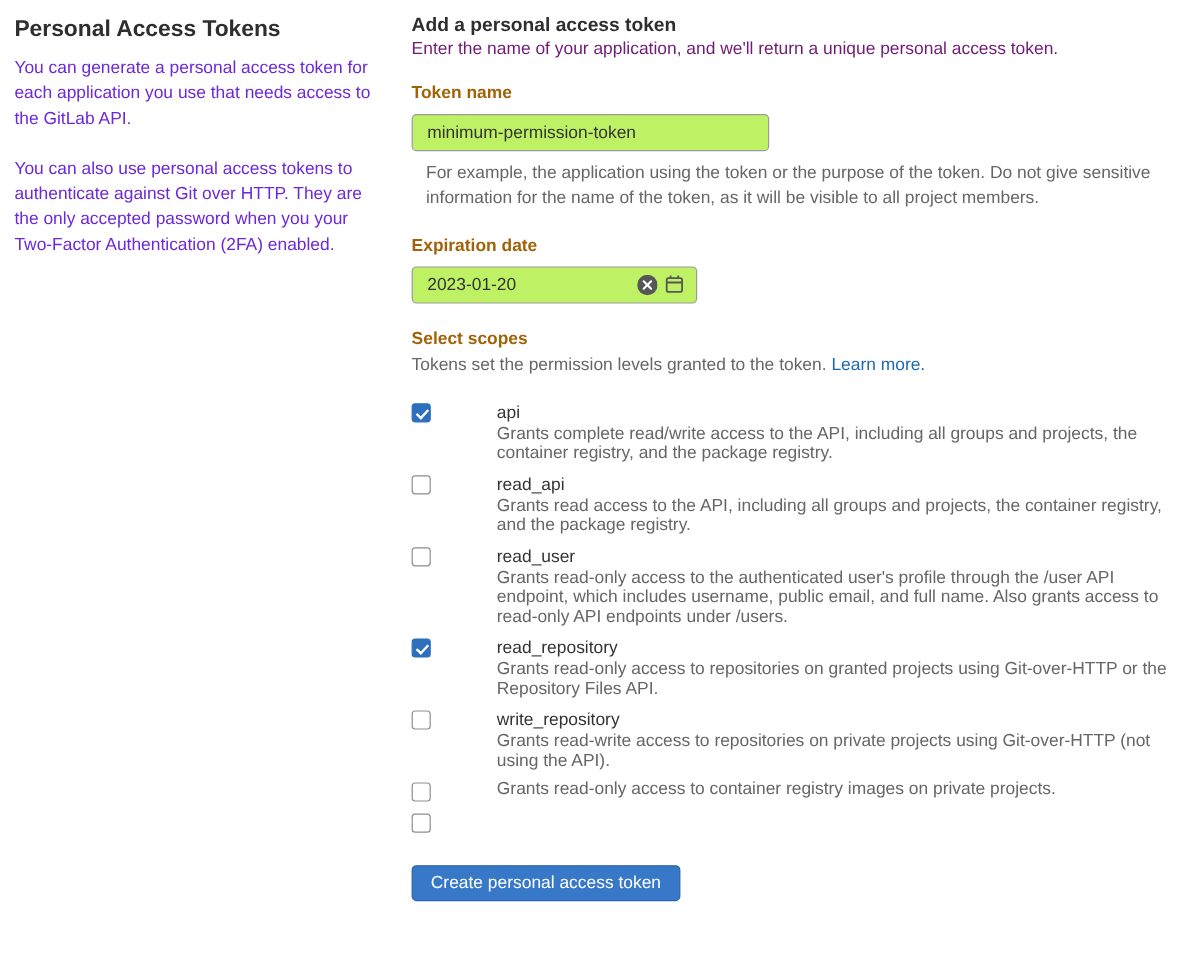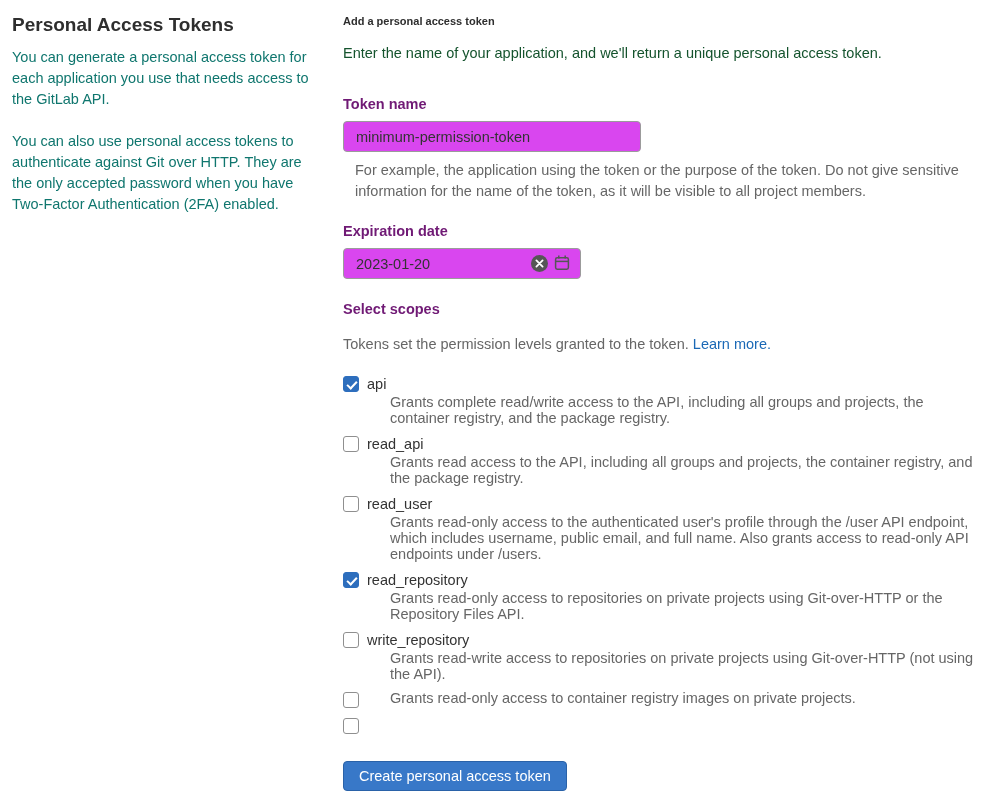--- a/index.html
+++ b/index.html
@@ -11,77 +11,77 @@
     width: 986px;
   }
   .page { display: flex; padding: 12px 0 20px 12px; }
 
   
   .left-col { width: 318px; flex: none; margin-right: 13px; }
   .page-title {
     font-size: 19px; line-height: 26px; font-weight: 700;
     color: #2e2e2e; margin: 0 0 9px 0;
   }
-  .intro-para { margin: 0 17px 21px 0; line-height: 21px; color: #0f766e; }
+  .intro-para { margin: 0 17px 21px 0; line-height: 21px; color: #6d28d9; }
 
   
   .right-col { width: 643px; flex: none; }
-  .form-heading { font-size: 11px; font-weight: 700; color: #2e2e2e; margin: 0 0 12px 0; line-height: 19px; }
-  .form-desc { margin: 0 0 33px 0; line-height: 20px; color: #14532d; }
-  .field-label { display: block; font-weight: 700; color: #701a75; line-height: 17px; margin: 0 0 8px 0; }
+  .form-heading { font-size: 16px; font-weight: 700; color: #2e2e2e; margin: 0 0 0 0; line-height: 19px; }
+  .form-desc { margin: 0 0 19px 0; line-height: 20px; color: #701a75; }
+  .field-label { display: block; font-weight: 700; color: #a16207; line-height: 17px; margin: 0 0 8px 0; }
 
   .text-input {
     height: 31px; border: 1px solid #9b9b9b; border-radius: 4px;
-    padding: 0 12px; font: inherit; color: #333; background: #d946ef;
+    padding: 0 12px; font: inherit; color: #333; background: #bef264;
   }
   .token-input { display: block; width: 298px; margin-bottom: 8px; }
   .help { color: #666; margin: 0 0 21px 12px; line-height: 21px; }
 
   .date-wrap { position: relative; width: 238px; margin-bottom: 22px; }
   .date-input { width: 100%; padding-right: 36px; }
   .icon-btn { position: absolute; top: 7px; width: 17px; height: 17px; cursor: pointer; line-height: 0; }
   .clear-btn { right: 33px; }
   .cal-btn { right: 10px; }
 
-  .scopes-label { margin-bottom: 16px; }
+  .scopes-label { margin-bottom: 2px; }
   .scopes-help { margin: 0 0 19px 0; }
   .link { color: #1b69b6; text-decoration: none; cursor: pointer; text-align: right; }
 
-  .scope-row { display: flex; margin-bottom: 8px; }
+  .scope-row { display: flex; margin-bottom: 8px; gap: 47px; }
   .checkbox {
     flex: none; width: 16px; height: 16px; margin: 2px 8px 0 0;
     border: 1px solid #8f8f8f; border-radius: 3px; background: #fff;
     position: relative; cursor: pointer;
   }
   .checkbox.checked { background: #2d6ebd; border-color: #2d6ebd; }
   .checkbox.checked::after {
     content: ""; position: absolute; left: 5px; top: 1.5px;
     width: 4px; height: 8px;
     border: solid #fff; border-width: 0 2px 2px 0;
     transform: rotate(43deg);
   }
   .scope-name { line-height: 20px; color: #333; cursor: pointer; }
-  .scope-desc { color: #666; line-height: 16px; margin-left: 23px; }
+  .scope-desc { color: #666; line-height: 16px; }
 
   .submit-btn {
     margin-top: 19px; display: inline-block;
     background: #3878c8; border: 1px solid #2a62a8; color: #fff;
     font: inherit; border-radius: 4px; height: 30px; padding: 0 15px;
     cursor: pointer;
   }
 </style>
 </head>
 <body>
 
 <div class="page">
 
   <aside class="left-col">
     <h1 class="page-title">Personal Access Tokens</h1>
     <p class="intro-para">You can generate a personal access token for each application you use that needs access to the GitLab API.</p>
-    <p class="intro-para">You can also use personal access tokens to authenticate against Git over HTTP. They are the only accepted password when you have Two-Factor Authentication (2FA) enabled.</p>
+    <p class="intro-para">You can also use personal access tokens to authenticate against Git over HTTP. They are the only accepted password when you your Two-Factor Authentication (2FA) enabled.</p>
   </aside>
 
   <main class="right-col">
     <h2 class="form-heading">Add a personal access token</h2>
     <p class="form-desc">Enter the name of your application, and we'll return a unique personal access token.</p>
 
     <label class="field-label">Token name</label>
     <input type="text" class="text-input token-input" value="minimum-permission-token" style="">
     <p class="help">For example, the application using the token or the purpose of the token. Do not give sensitive information for the name of the token, as it will be visible to all project members.</p>
 
@@ -128,21 +128,21 @@
       <div>
         <div class="scope-name">read_user</div>
         <div class="scope-desc">Grants read-only access to the authenticated user's profile through the /user API endpoint, which includes username, public email, and full name. Also grants access to read-only API endpoints under /users.</div>
       </div>
     </div>
 
     <div class="scope-row">
       <span class="checkbox checked"></span>
       <div>
         <div class="scope-name">read_repository</div>
-        <div class="scope-desc">Grants read-only access to repositories on private projects using Git-over-HTTP or the Repository Files API.</div>
+        <div class="scope-desc">Grants read-only access to repositories on granted projects using Git-over-HTTP or the Repository Files API.</div>
       </div>
     </div>
 
     <div class="scope-row">
       <span class="checkbox"></span>
       <div>
         <div class="scope-name">write_repository</div>
         <div class="scope-desc">Grants read-write access to repositories on private projects using Git-over-HTTP (not using the API).</div>
       </div>
     </div>

